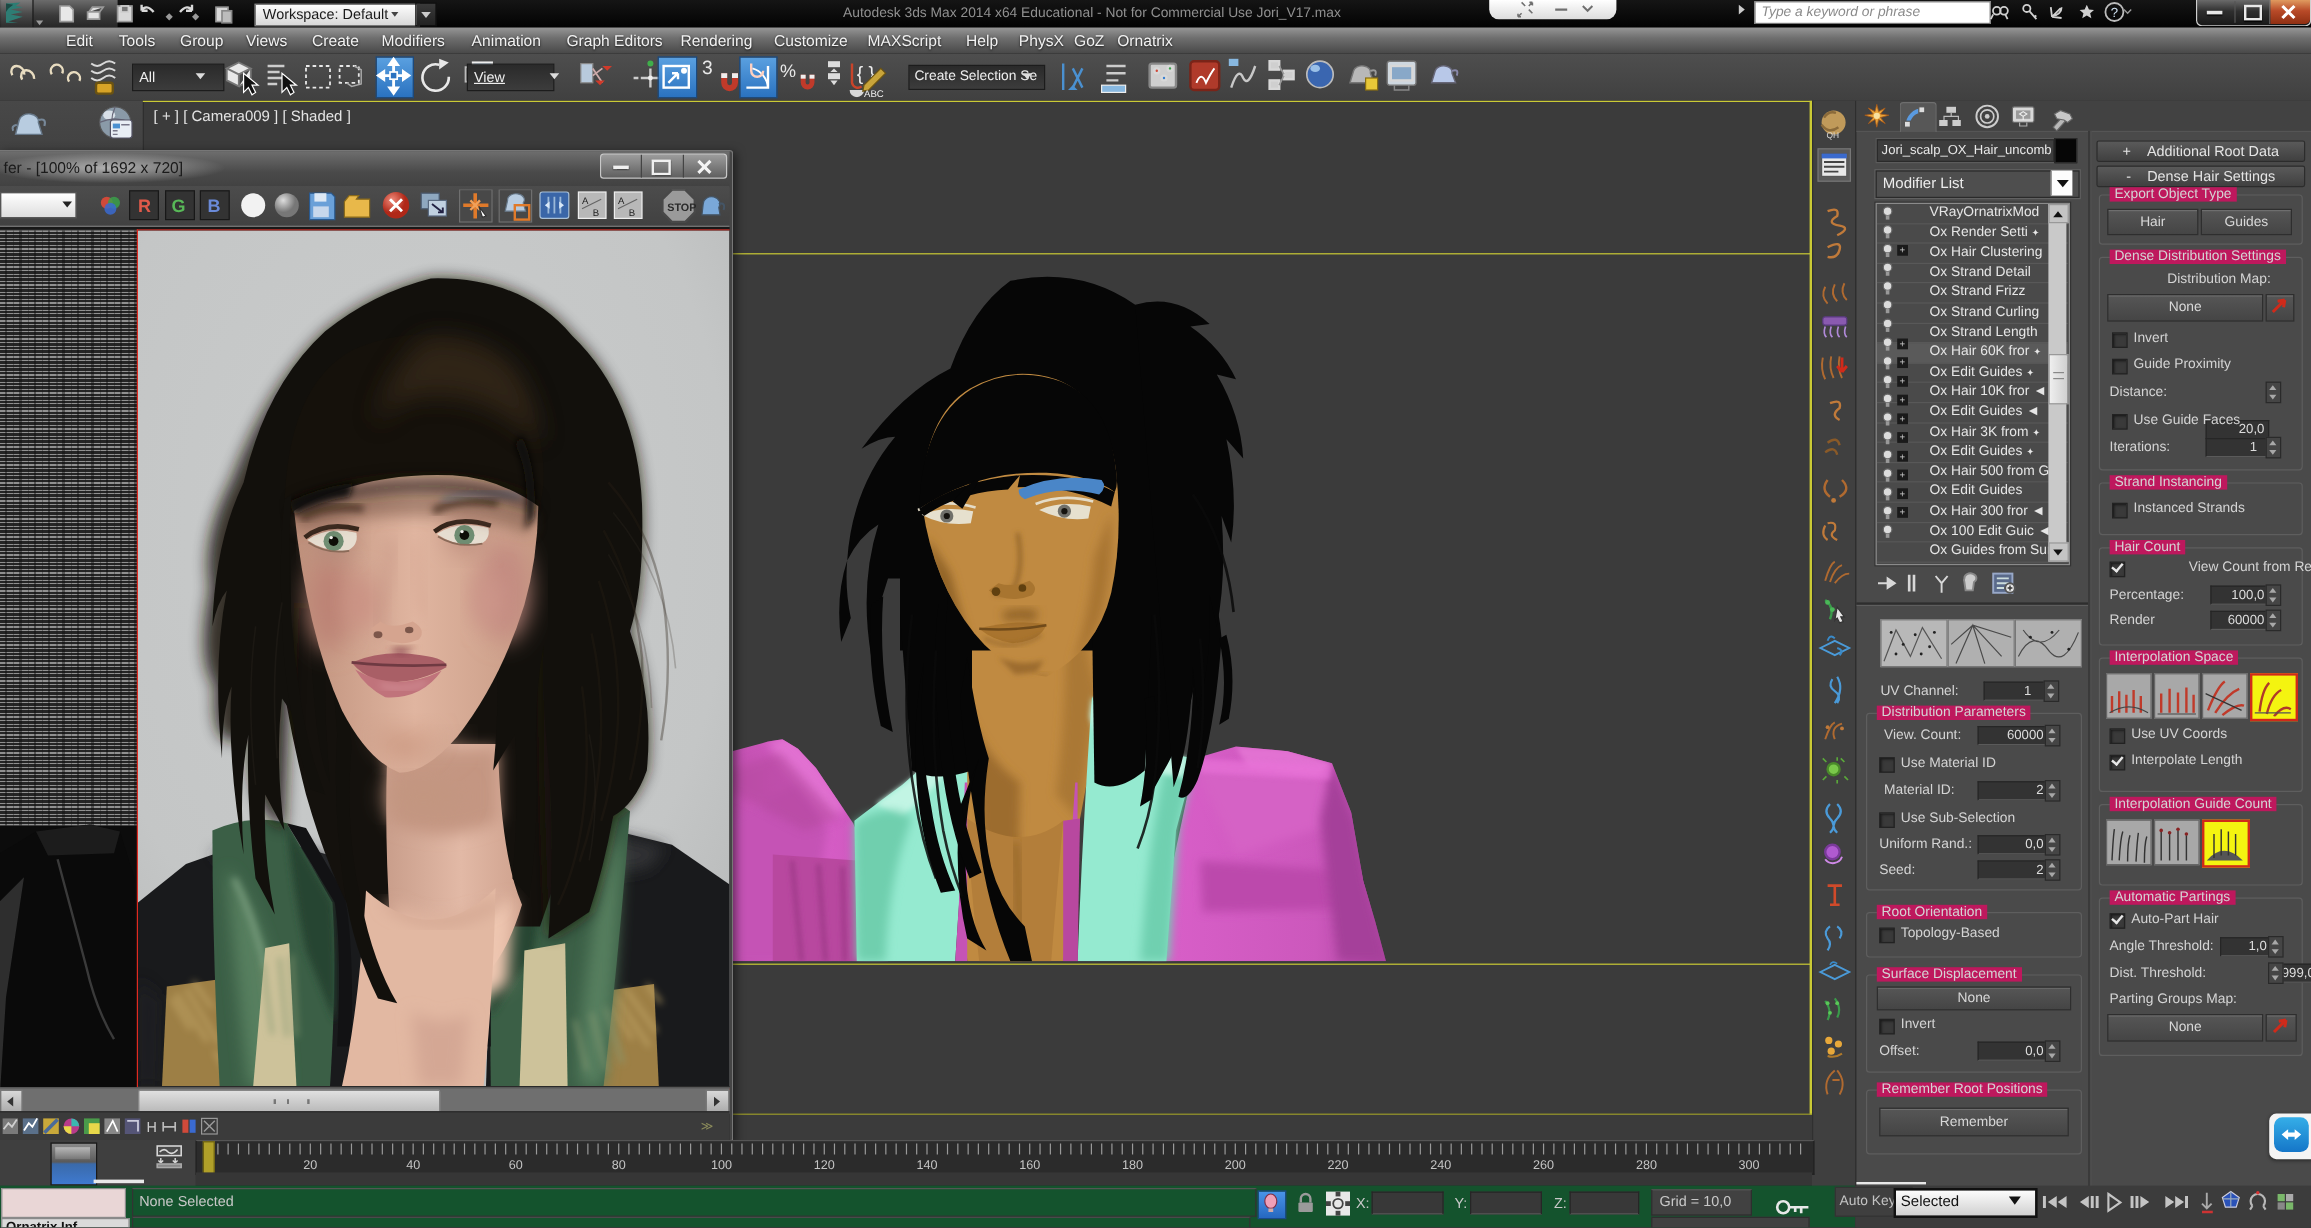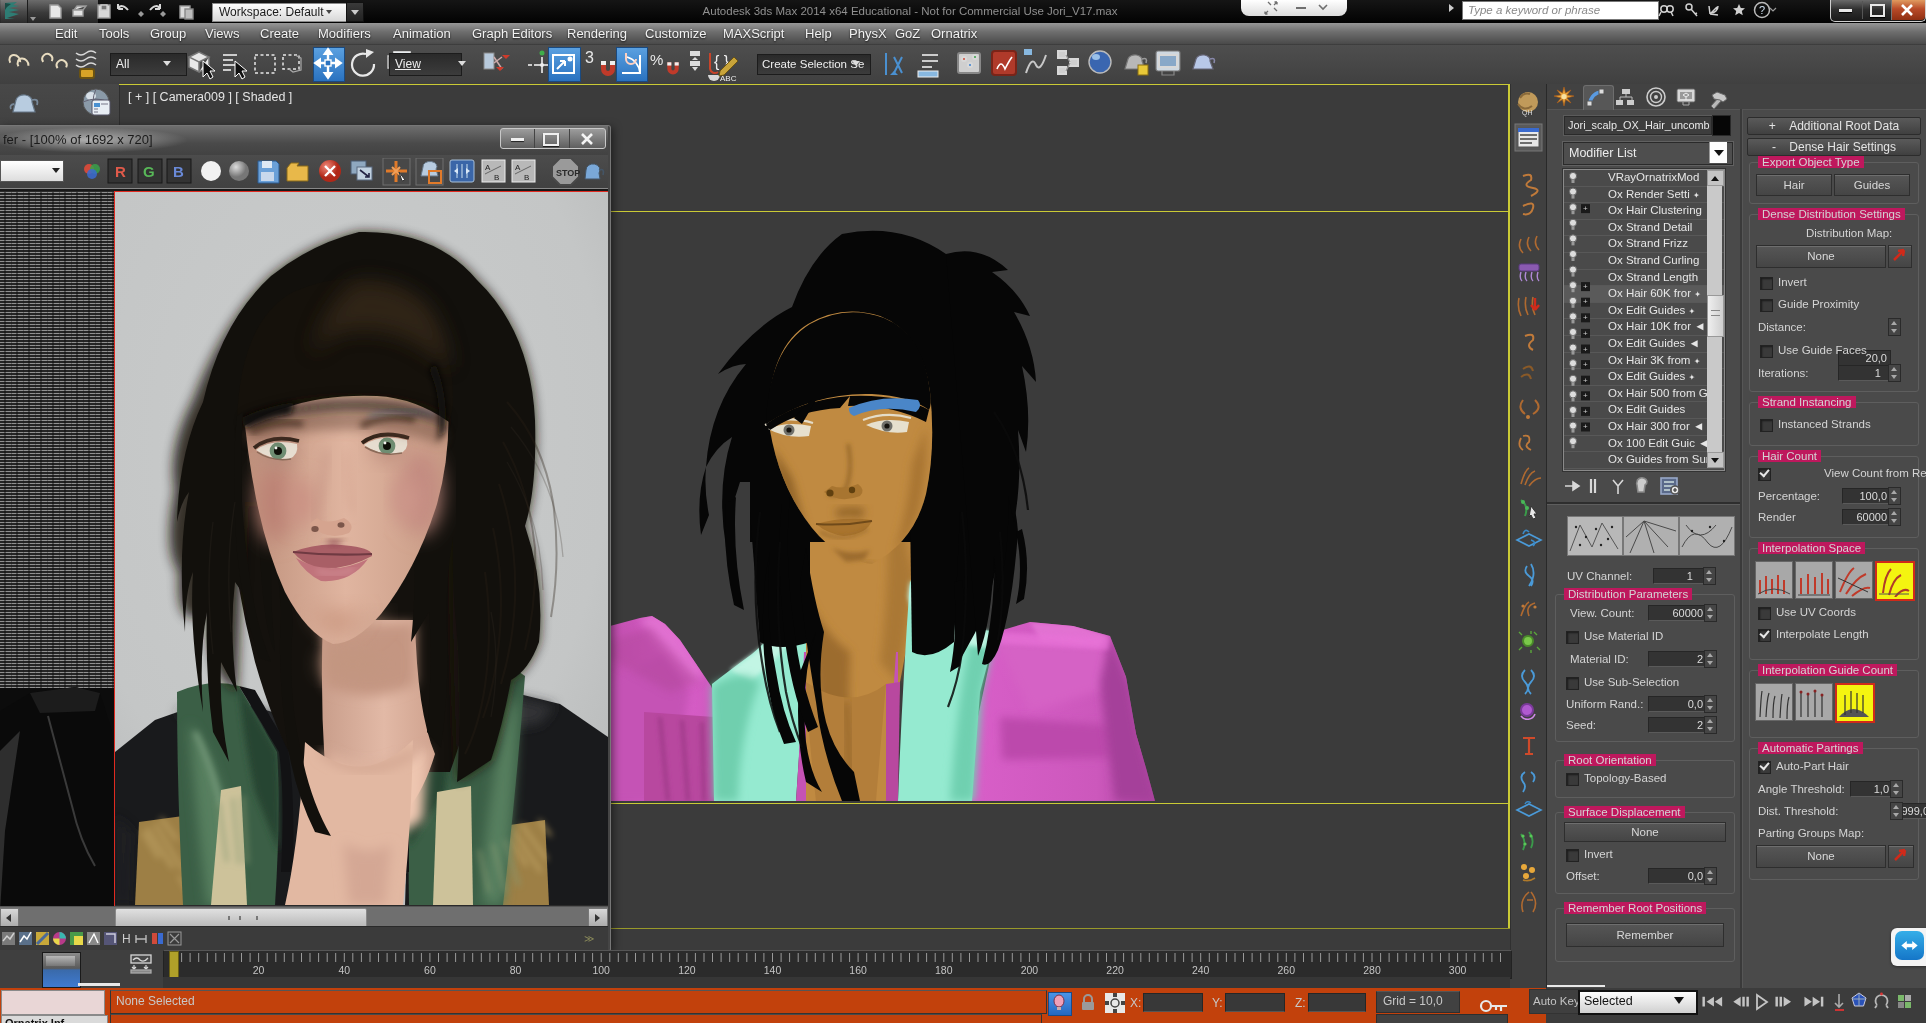--- a/index.html
+++ b/index.html
@@ -1301,21 +1301,21 @@
             <text x="1122.3" y="23">260</text>
             <text x="1208.0" y="23">280</text>
             <text x="1293.6" y="23">300</text>
    </g>
   </svg>
   <div class="ab" style="left:5px;top:0px;width:8px;height:26px;background:#b0a029;border:1px solid #6a5f12;"></div>
  </div>
  <div class="ab" style="left:163px;top:27px;width:1347px;height:11px;background:#363636;border-bottom:1px solid #2a2a2a;"></div>
 </div>
 
-<div class="ab" id="statusbar" style="left:0;top:988px;width:1546px;height:35px;background:#c2410c;">
+<div class="ab" id="statusbar" style="left:0;top:988px;width:1546px;height:35px;background:#14532d;">
  <div class="ab" style="left:1px;top:2px;width:102px;height:23px;background:#e9d6d6;border:1px solid #8a8a8a;"></div>
  <div class="ab" style="left:1px;top:27px;width:102px;height:8px;background:#dadada;border:1px solid #8a8a8a;color:#111;font-weight:bold;font-size:11px;line-height:14px;padding-left:3px;overflow:hidden;">Ornatrix Inf</div>
  <div class="ab" style="left:110px;top:2px;width:930px;height:22px;border:1px solid #333;border-top-color:#555;color:#c8c8c8;font-size:12px;line-height:21px;padding-left:5px;">None Selected</div>
  <div class="ab" style="left:110px;top:26px;width:930px;height:9px;border:1px solid #333;border-top-color:#4a4a4a;"></div>
 
  <div class="ab" style="left:1048px;top:4px;width:22px;height:22px;background:linear-gradient(#4a94e8,#2668c0);border:1px solid #1a4a88;"></div>
  <svg class="ab" style="left:1048px;top:4px" width="22" height="22" viewBox="0 0 22 22">
         <ellipse cx="11" cy="9" rx="5" ry="6" fill="#f0a0b8" stroke="#803048" stroke-width="1"></ellipse>
         <path d="M9,15 h4 v3 h-4 z" fill="#caa"></path>
       </svg>

